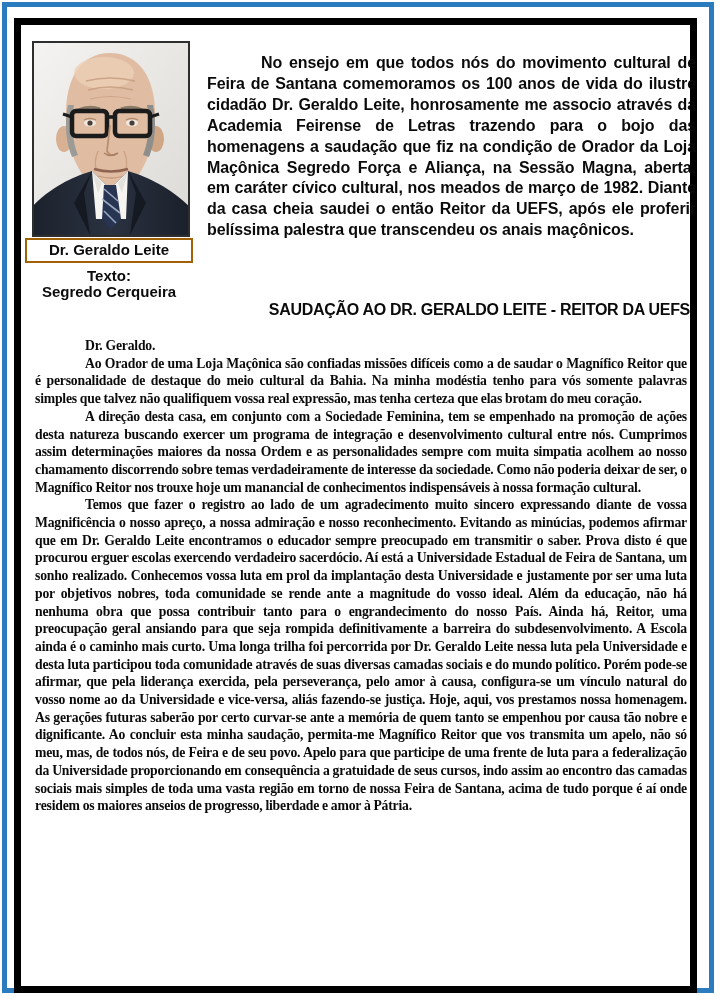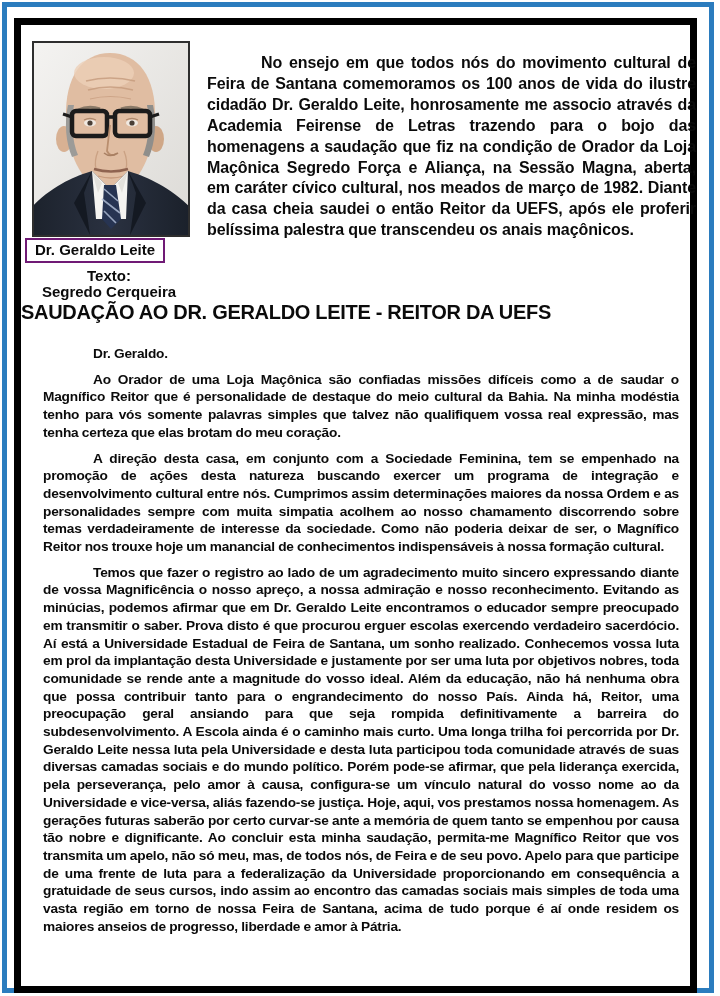--- a/index.html
+++ b/index.html
@@ -35,22 +35,22 @@
     margin-left:7px;
     width:158px; height:196px;
     border:2px solid #2e2e2e;
     box-sizing:border-box;
     background:#edecea;
     overflow:hidden;
   }
   .photo-box svg { display:block; }
   .caption-box {
     margin-top:1px;
-    width:140px; box-sizing:border-box;
-    border:2px solid #701a75;
+    width:168px; box-sizing:border-box;
+    border:2px solid #a16207;
     background:#fff;
     text-align:center;
     font-size:15px;
     padding:1px 0 3px;
   }
   .credit {
     margin-top:5px;
     width:168px;
     text-align:center;
     font-size:15px;
@@ -61,33 +61,33 @@
     position:absolute; left:178px; top:20px; width:489px;
     font-size:16px; line-height:20.9px;
     letter-spacing:-0.1px;
     text-align:justify;
     text-indent:54px;
     margin:8px;
   }
   
   .heading {
     position:absolute; left:0; right:0; top:276px;
-    text-align:left;
-    font-size:20px;
+    text-align:right;
+    font-size:16px;
     letter-spacing:-0.3px;
     margin:0;
   }
   
   .bodytext {
     position:absolute; left:14px; top:312px; width:652px;
     font-size:13.7px; line-height:17.7px;
     letter-spacing:-0.2px; word-spacing:-0.3px;
     text-align:justify;
   }
-  .bodytext p { margin:8px; text-indent:50px; }
+  .bodytext p { margin:0; text-indent:50px;font-family:Liberation Serif, serif; }
 </style>
 </head>
 <body>
 
 <div class="blue-frame"></div>
 <div class="black-frame"></div>
 
 <div class="content">
 
   <figure class="photo-fig" style="margin:0">

